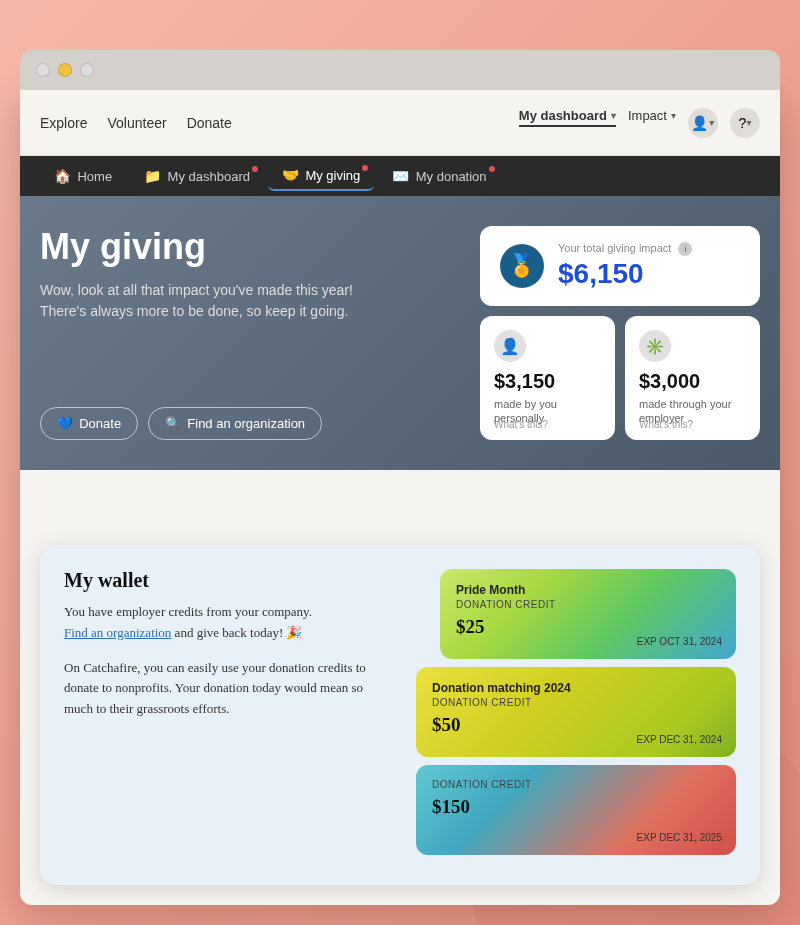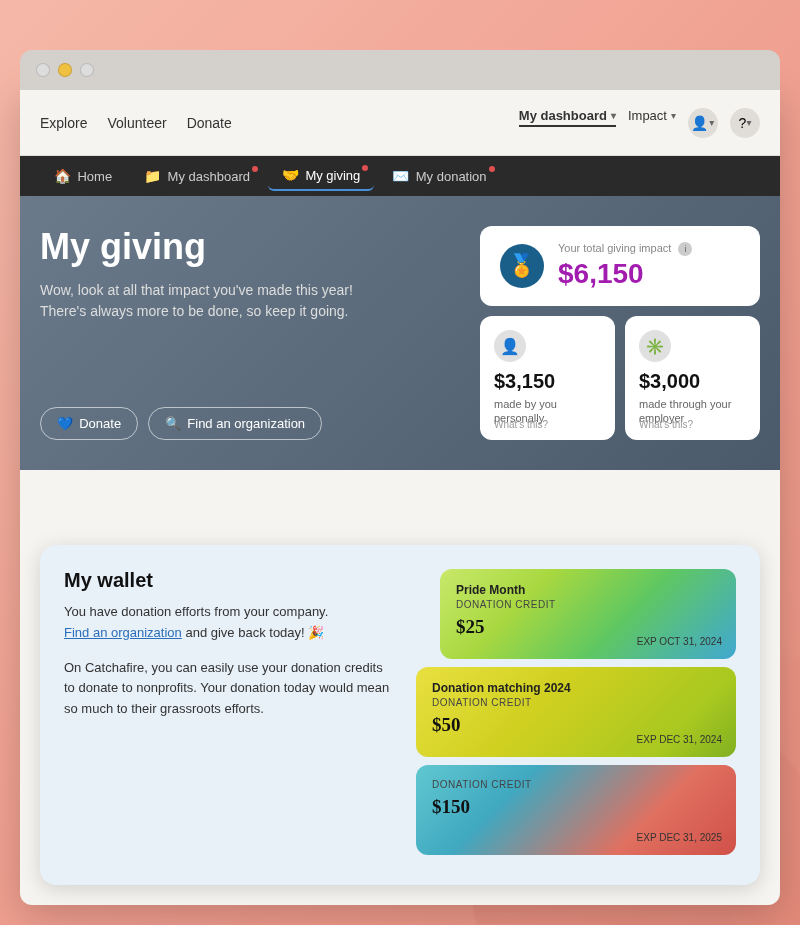--- a/index.html
+++ b/index.html
@@ -224,21 +224,21 @@
     }
     .total-info {}
     .total-label {
       font-size: 11px;
       color: #888;
       margin-bottom: 2px;
     }
     .total-amount {
       font-size: 28px;
       font-weight: 800;
-      color: #a21caf;
+      color: #1d4ed8;
     }
     .info-icon {
       width: 14px;
       height: 14px;
       border-radius: 50%;
       background: #ccc;
       display: inline-flex;
       align-items: center;
       justify-content: center;
       font-size: 9px;
@@ -297,20 +297,21 @@
       padding: 24px;
       display: flex;
       gap: 24px;
       box-shadow: 0 4px 20px rgba(0,0,0,0.15);
       z-index: 20;
       height: 340px;
     }
     .wallet-left {
       flex: 1;
       min-width: 0;
+      font-family: Liberation Serif, serif;
     }
     .wallet-title {
       font-size: 20px;
       font-weight: 700;
       color: #111;
       margin-bottom: 10px;
     }
     .wallet-desc {
       font-size: 13px;
       color: #333;
@@ -489,21 +490,21 @@
         </div>
       </div>
     </div>
   </div>
 
   <div class="wallet-section">
 
     <div class="wallet-left">
       <h2 class="wallet-title">My wallet</h2>
       <p class="wallet-desc">
-        <span>You have donation efforts from your company.</span>
+        <span>You have employer credits from your company.</span>
         <br>
         <a class="wallet-link">Find an organization</a>
         <span>and give back today! 🎉</span>
       </p>
       <p class="wallet-desc2">On Catchafire, you can easily use your donation credits to donate to nonprofits. Your donation today would mean so much to their grassroots efforts.</p>
     </div>
 
     <div class="wallet-cards">
 
       <div class="credit-card pride">

